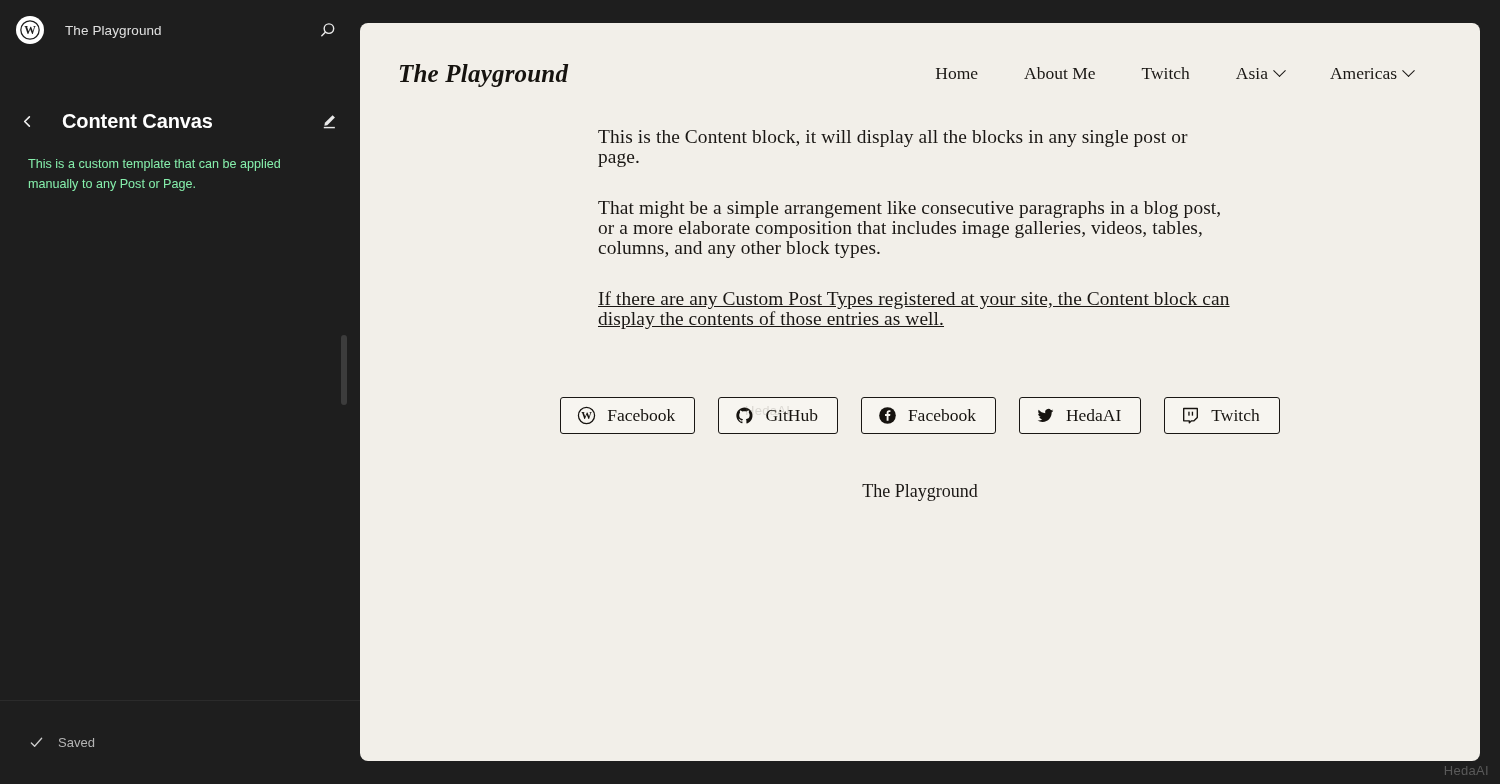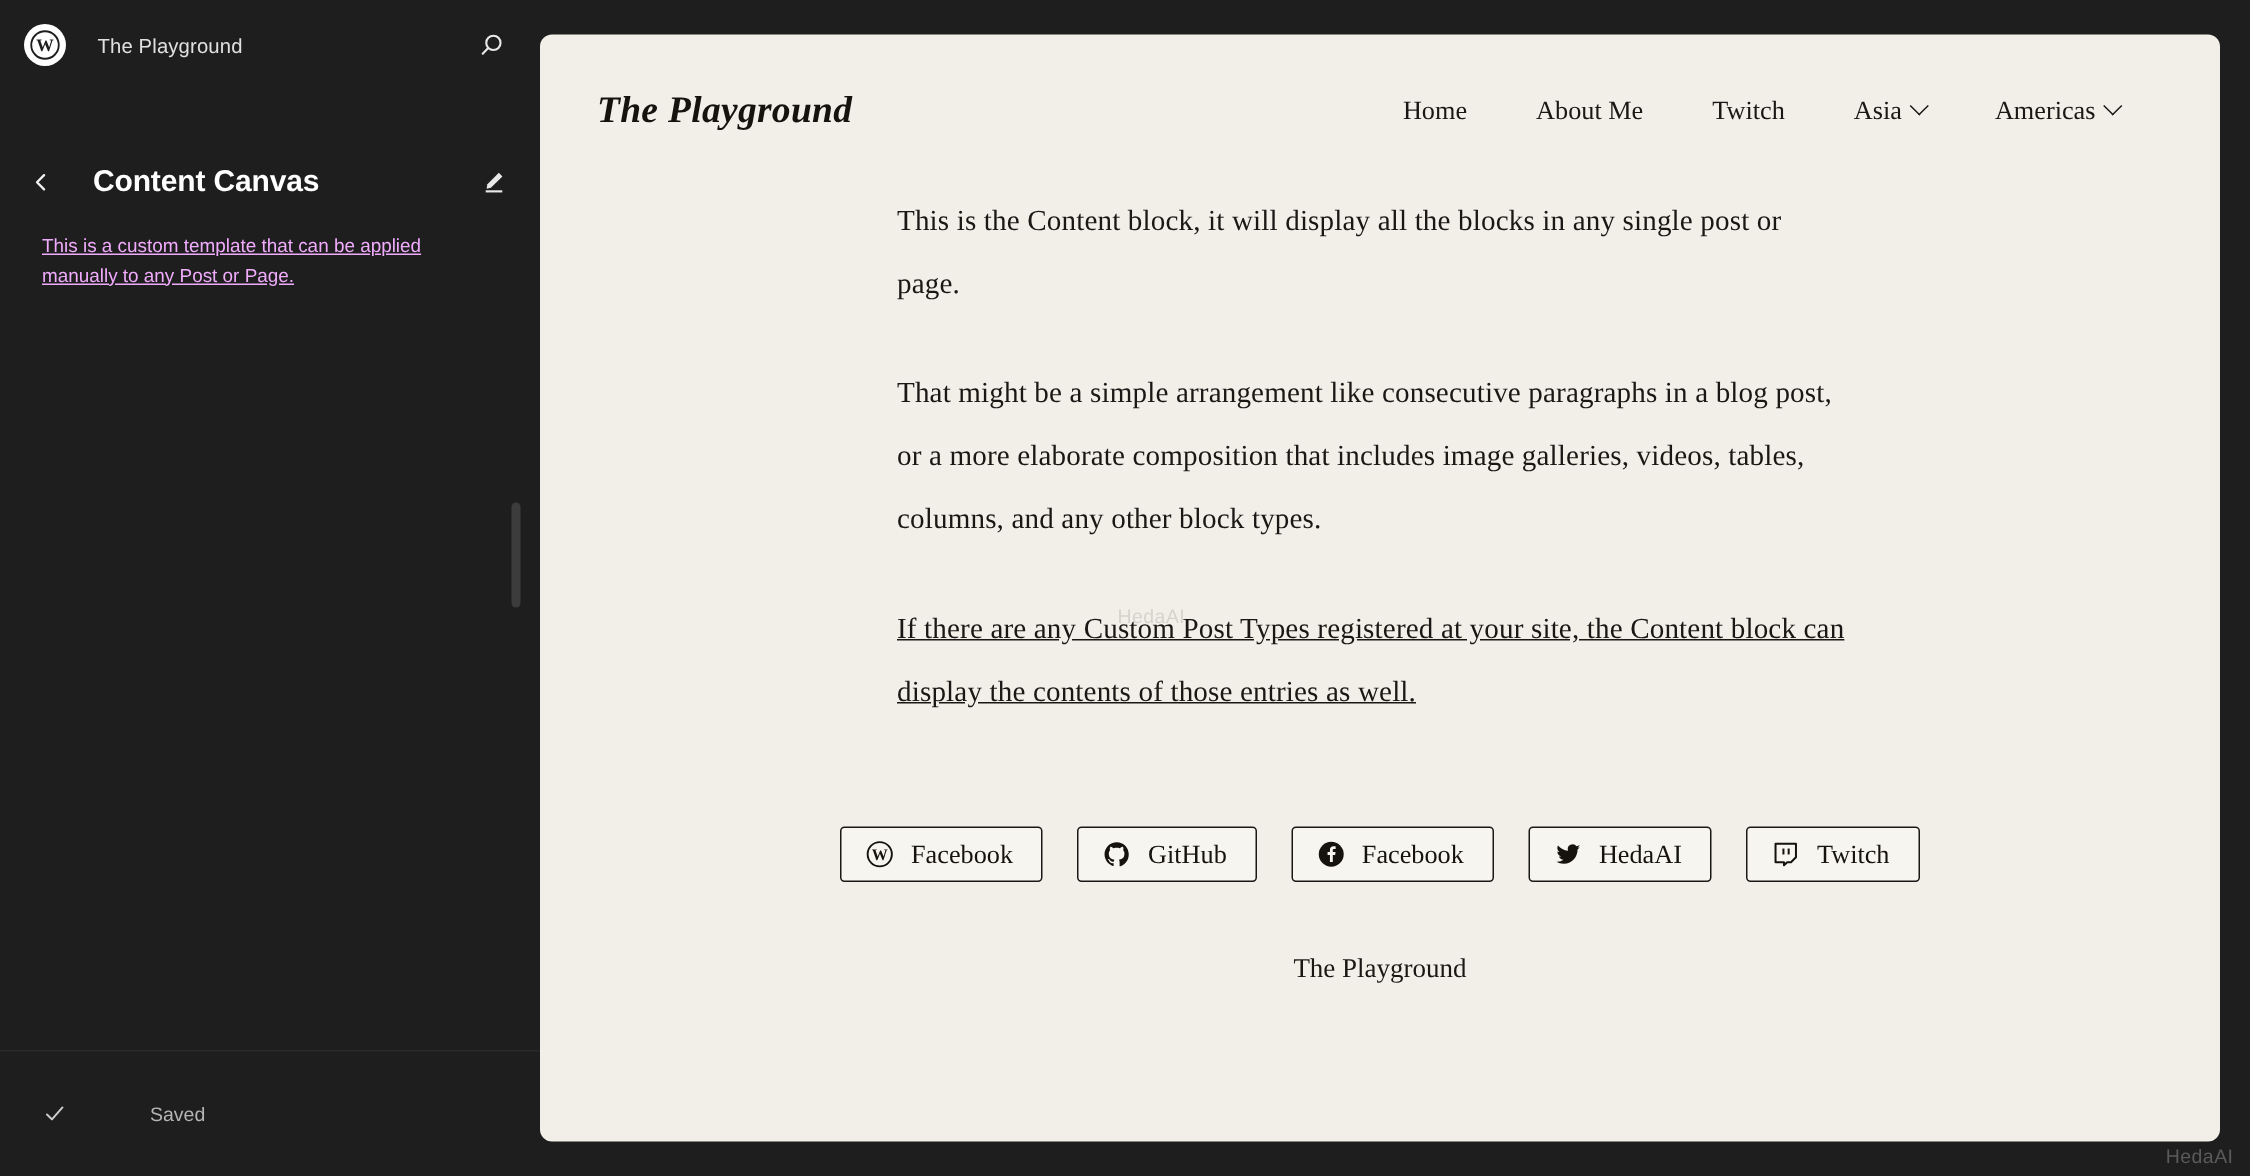--- a/index.html
+++ b/index.html
@@ -88,44 +88,42 @@
 
   .edit-btn {
     margin-left: auto;
     width: 30px; height: 30px;
     display: flex; align-items: center; justify-content: center;
     color: #e8e8e8;
     cursor: pointer;
   }
 
   .template-desc {
-    color: #f0abfc;
+    color: #86efac;
     font-size: 12.6px;
     line-height: 19.5px;
     padding: 0 44px 0 28px;
     margin-top: 19px;
-    text-decoration: underline;
   }
 
   .sidebar-footer {
     position: absolute;
     left: 0; right: 0; bottom: 0;
     height: 84px;
     border-top: 1px solid #2b2b2b;
     display: flex;
     align-items: center;
     padding-left: 28px;
   }
 
   .saved-status {
     display: flex;
     align-items: center;
     color: #b5b5b5;
     font-size: 13px;
-    gap: 42px;
   }
   .saved-check {
     display: inline-flex;
     width: 17px; height: 17px;
     align-items: center; justify-content: center;
     margin-right: 13px;
     color: #cdcdcd;
   }
 
   
@@ -206,21 +204,21 @@
   }
 
   .prose {
     width: 636px;
     margin-left: 238px;
   }
 
   .prose p {
     font-family: "Liberation Serif", serif;
     font-size: 19.4px;
-    line-height: 42px;
+    line-height: 20px;
     color: #1a1714;
     margin-bottom: 31px;
     letter-spacing: .1px;
   }
   .prose p:last-child { margin-bottom: 0; text-decoration: underline; }
 
   
   .social-row {
     display: flex;
     justify-content: center;

